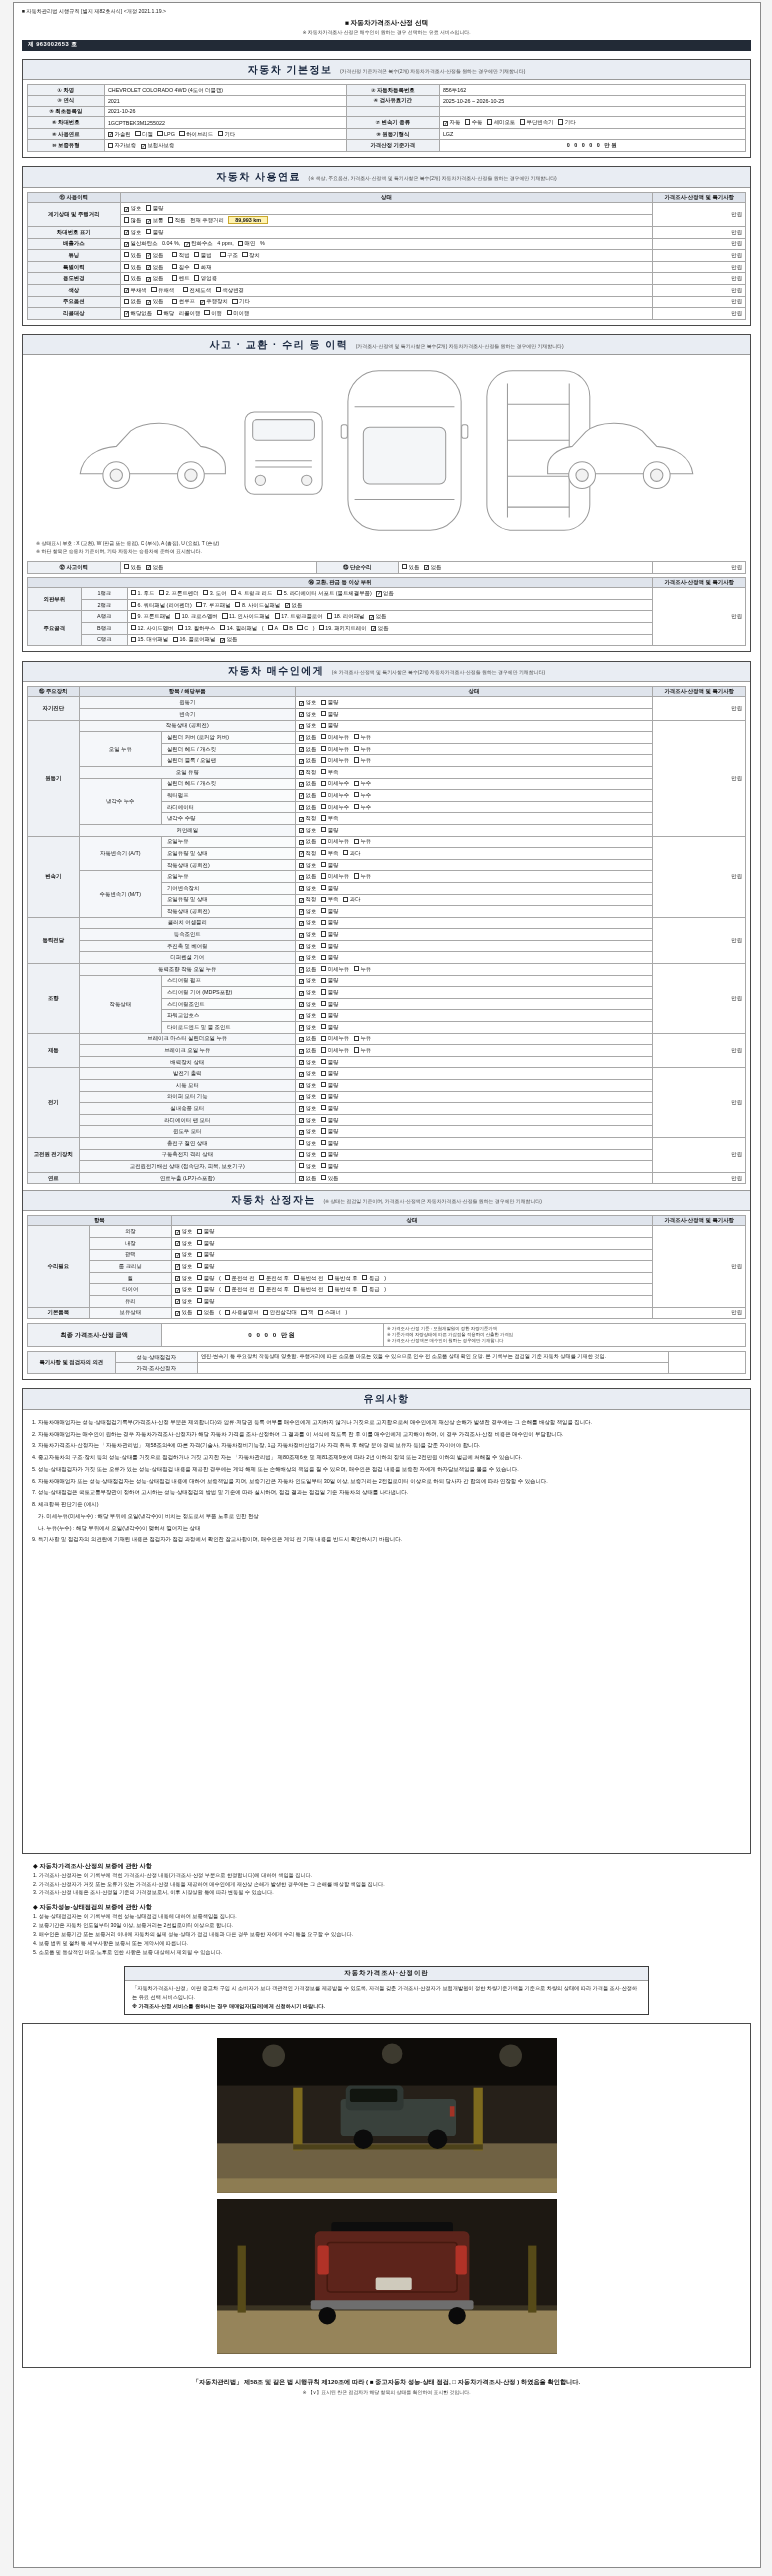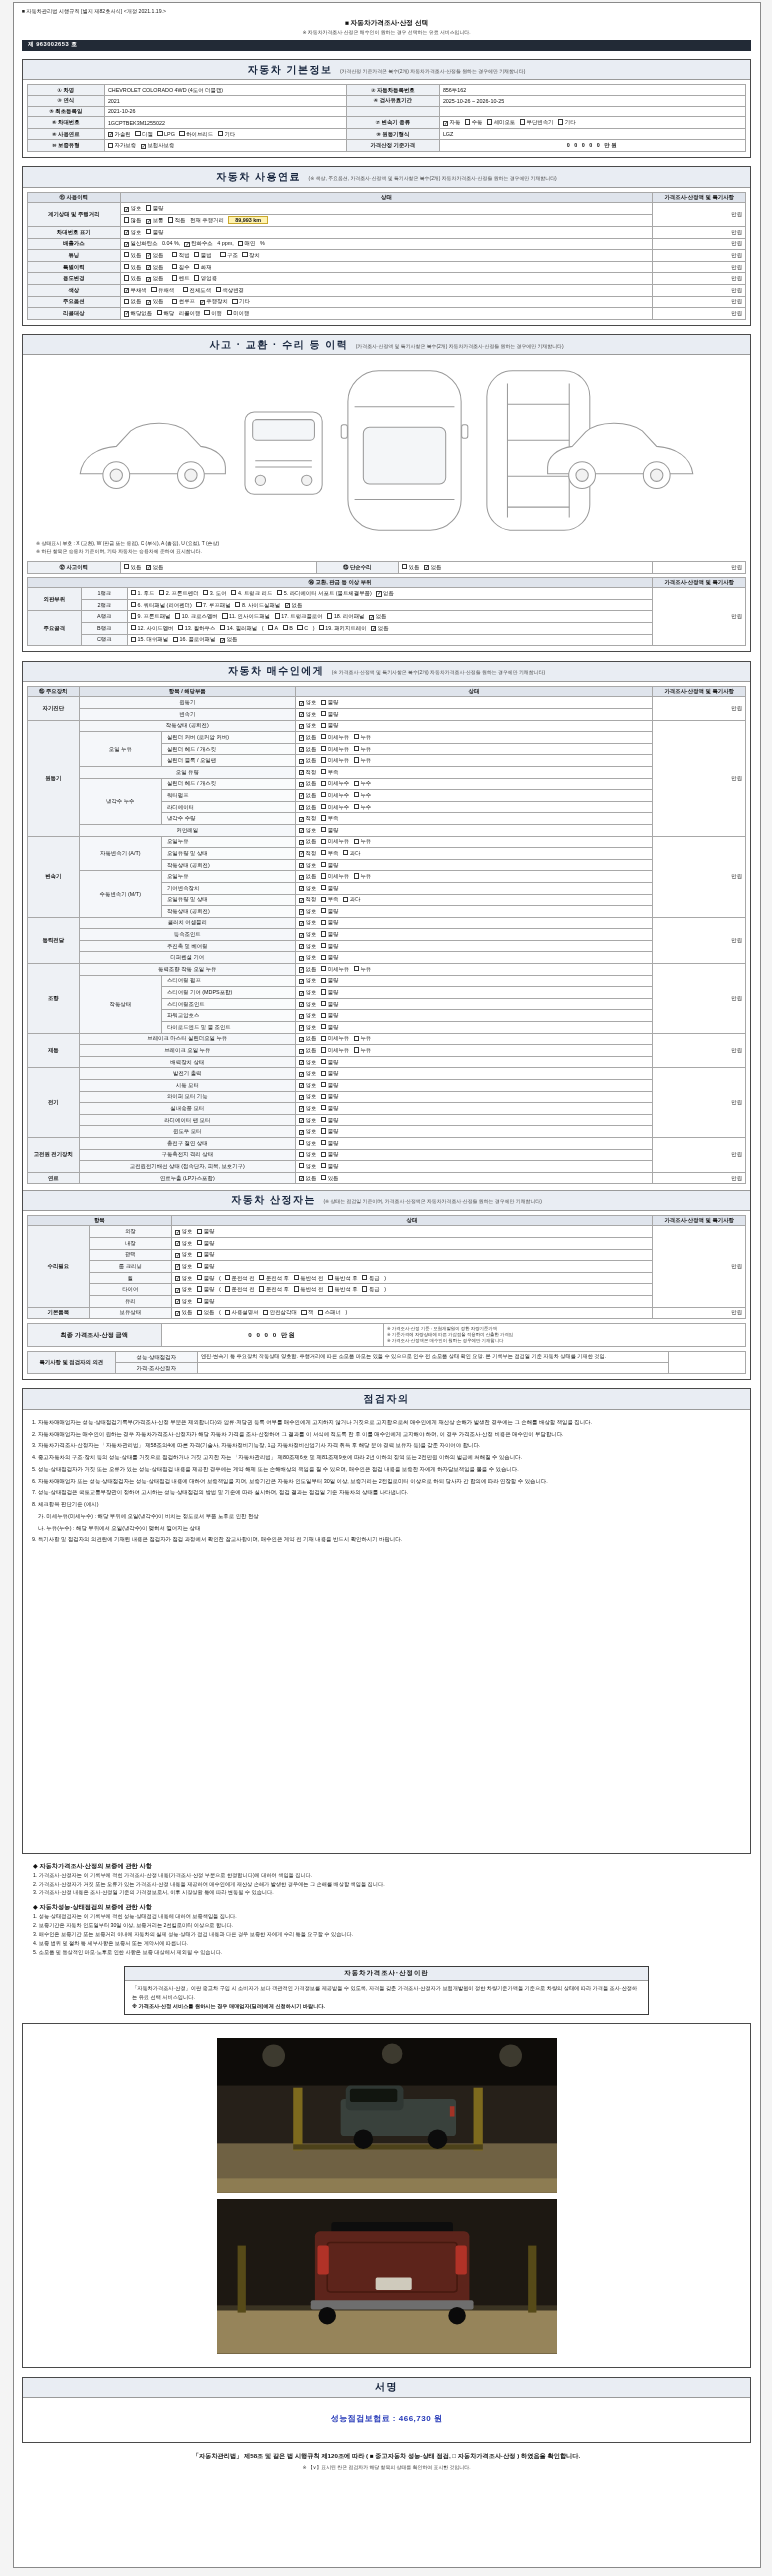--- a/index.html
+++ b/index.html
@@ -627,21 +627,21 @@
               <td class="lab2">가격·조사산정자</td>
               <td class="left"></td>
             </tr>
           </tbody>
       </table>
     </div>
   </section>
 
   <section class="box">
     <div class="sechead">
-      <span class="sectitle">점검자의</span>
+      <span class="sectitle">유의사항</span>
     </div>
     <div class="noticebody">
         <div class="para">1. 자동차매매업자는 성능·상태점검기록부(가격조사·산정 부분은 제외합니다)와 압류·저당권 등록 여부를 매수인에게 고지하지 않거나 거짓으로 고지함으로써 매수인에게 재산상 손해가 발생한 경우에는 그 손해를 배상할 책임을 집니다.</div>
         <div class="para">2. 자동차매매업자는 매수인이 원하는 경우 자동차가격조사·산정자가 해당 자동차 가격을 조사·산정하여 그 결과를 이 서식에 적도록 한 후 이를 매수인에게 고지해야 하며, 이 경우 가격조사·산정 비용은 매수인이 부담합니다.</div>
         <div class="para">3. 자동차가격조사·산정자는 「자동차관리법」 제58조의4에 따른 자격(기술사, 자동차정비기능장, 1급 자동차정비산업기사 자격 취득 후 해당 분야 경력 보유자 등)을 갖춘 자이어야 합니다.</div>
         <div class="para">4. 중고자동차의 구조·장치 등의 성능·상태를 거짓으로 점검하거나 거짓 고지한 자는 「자동차관리법」 제80조제6호 및 제81조제9호에 따라 2년 이하의 징역 또는 2천만원 이하의 벌금에 처해질 수 있습니다.</div>
         <div class="para">5. 성능·상태점검자가 거짓 또는 오류가 있는 성능·상태점검 내용을 제공한 경우에는 계약 해제 또는 손해배상의 책임을 질 수 있으며, 매수인은 점검 내용을 보증한 자에게 하자담보책임을 물을 수 있습니다.</div>
         <div class="para">6. 자동차매매업자 또는 성능·상태점검자는 성능·상태점검 내용에 대하여 보증책임을 지며, 보증기간은 자동차 인도일부터 30일 이상, 보증거리는 2천킬로미터 이상으로 하되 당사자 간 합의에 따라 연장할 수 있습니다.</div>
         <div class="para">7. 성능·상태점검은 국토교통부장관이 정하여 고시하는 성능·상태점검의 방법 및 기준에 따라 실시하며, 점검 결과는 점검일 기준 자동차의 상태를 나타냅니다.</div>
         <div class="para">8. 체크항목 판단기준 (예시)</div>
@@ -712,26 +712,20 @@
           <rect x="463" y="90" width="22" height="56" rx="4" fill="#b13227"></rect>
           <rect x="308" y="152" width="70" height="24" rx="3" fill="#cfcabc"></rect>
           <rect x="182" y="196" width="316" height="18" rx="4" fill="#6e6e6e"></rect>
           <circle cx="214" cy="226" r="17" fill="#0a0a0a"></circle>
           <circle cx="466" cy="226" r="17" fill="#0a0a0a"></circle>
         </g>
       </svg>
     </div>
   </section>
 
-  <section class="box sigbox">
-    <div class="sechead">
-      <span class="sectitle">서명</span>
-    </div>
-    <div class="fee">성능점검보험료 : 466,730 원</div>
-  </section>
 
   <div class="footer">
     <div class="f1">「자동차관리법」 제58조 및 같은 법 시행규칙 제120조에 따라 ( ■ 중고자동차 성능·상태 점검, □ 자동차가격조사·산정 ) 하였음을 확인합니다.</div>
     <div class="f2">※ 【∨】표시된 란은 점검자가 해당 항목의 상태를 확인하여 표시한 것입니다.</div>
   </div>
 
 </div>
 
 
 </body></html>

